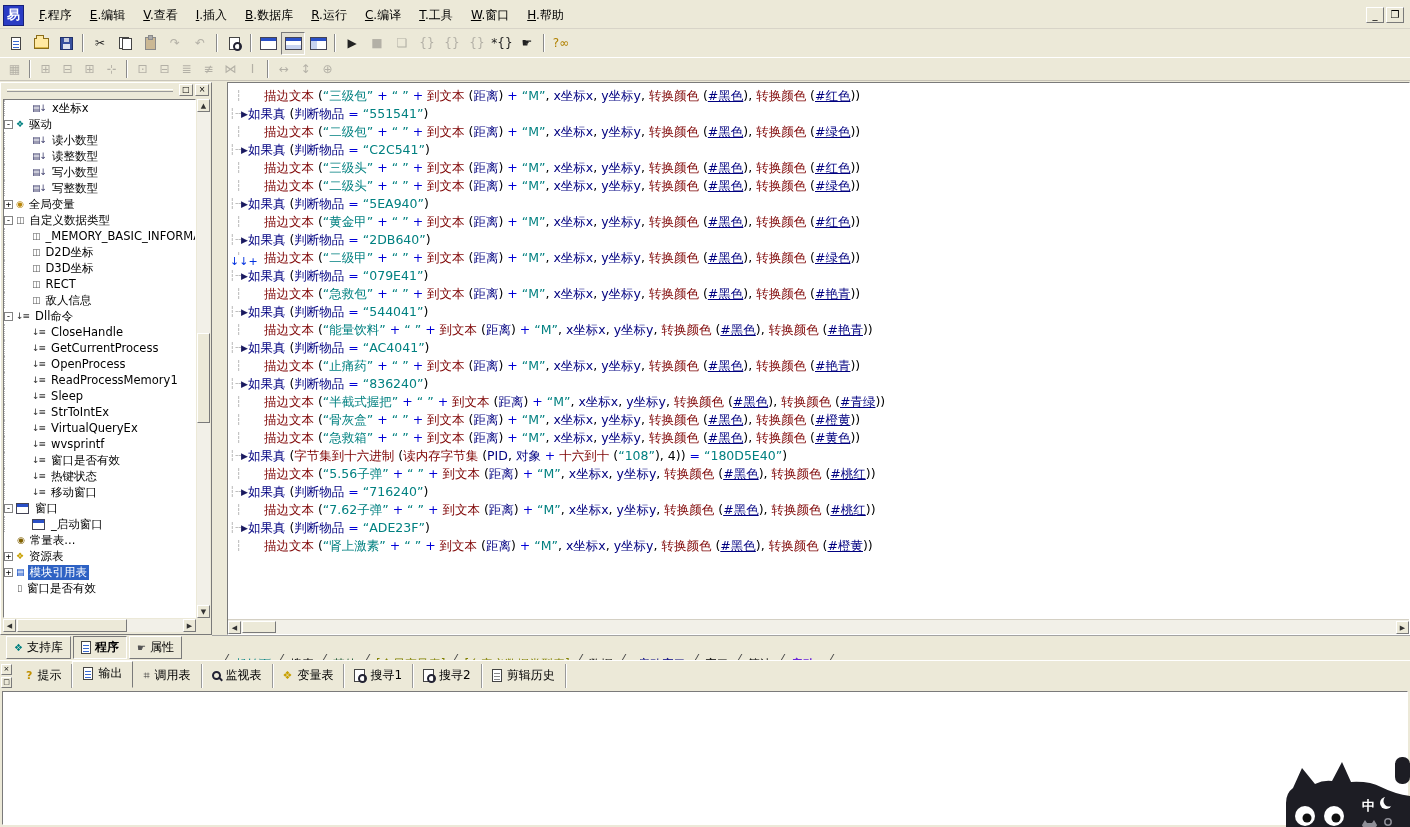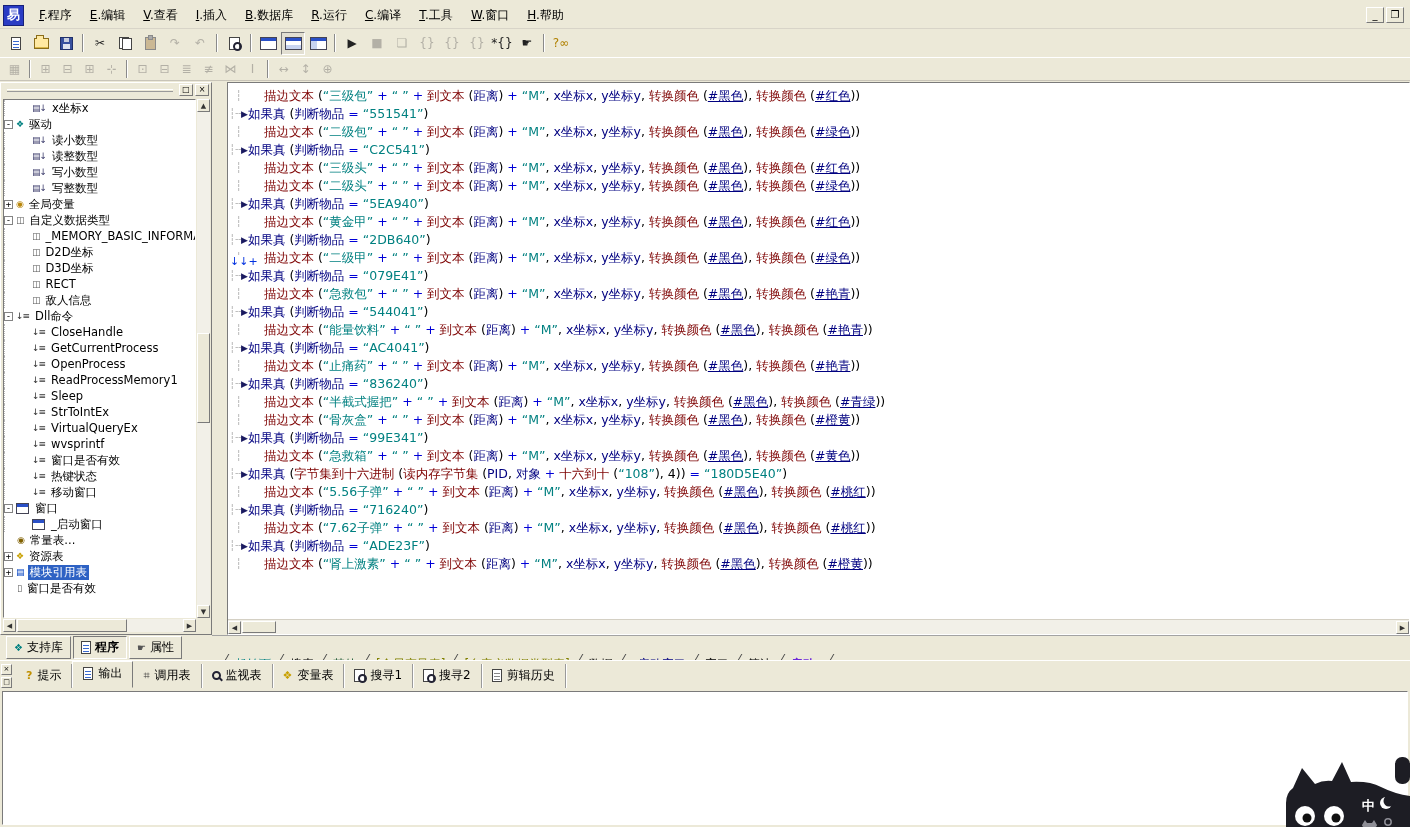--- a/index.html
+++ b/index.html
@@ -453,21 +453,20 @@
         <div class="cline"><span class="mar"><span style="color:#aaa">┆</span>&nbsp;&nbsp;</span><span class="ind2"></span><span class="fn">描边文本</span><span class="pl"> (</span><span class="str">“二级甲”</span><span class="op"> + </span><span class="str">“ ”</span><span class="op"> + </span><span class="fn">到文本</span><span class="pl"> (</span><span class="var">距离</span><span class="pl">)</span><span class="op"> + </span><span class="str"> “M”</span><span class="pl">, </span><span class="var">x坐标x</span><span class="pl">, </span><span class="var">y坐标y</span><span class="pl">, </span><span class="fn">转换颜色</span><span class="pl"> (</span><span class="cst">#黑色</span><span class="pl">), </span><span class="fn">转换颜色</span><span class="pl"> (</span><span class="cst">#绿色</span><span class="pl">))</span></div>
         <div class="cline"><span class="mar"><span style="color:#aaa">┆╌</span><span class="arr">▶</span></span><span class="kw">如果真</span><span class="pl"> (</span><span class="var">判断物品</span><span class="op"> = </span><span class="str"> “079E41”</span><span class="pl">)</span></div>
         <div class="cline"><span class="mar"><span style="color:#aaa">┆</span>&nbsp;&nbsp;</span><span class="ind2"></span><span class="fn">描边文本</span><span class="pl"> (</span><span class="str">“急救包”</span><span class="op"> + </span><span class="str">“ ”</span><span class="op"> + </span><span class="fn">到文本</span><span class="pl"> (</span><span class="var">距离</span><span class="pl">)</span><span class="op"> + </span><span class="str"> “M”</span><span class="pl">, </span><span class="var">x坐标x</span><span class="pl">, </span><span class="var">y坐标y</span><span class="pl">, </span><span class="fn">转换颜色</span><span class="pl"> (</span><span class="cst">#黑色</span><span class="pl">), </span><span class="fn">转换颜色</span><span class="pl"> (</span><span class="cst">#艳青</span><span class="pl">))</span></div>
         <div class="cline"><span class="mar"><span style="color:#aaa">┆╌</span><span class="arr">▶</span></span><span class="kw">如果真</span><span class="pl"> (</span><span class="var">判断物品</span><span class="op"> = </span><span class="str"> “544041”</span><span class="pl">)</span></div>
         <div class="cline"><span class="mar"><span style="color:#aaa">┆</span>&nbsp;&nbsp;</span><span class="ind2"></span><span class="fn">描边文本</span><span class="pl"> (</span><span class="str">“能量饮料”</span><span class="op"> + </span><span class="str">“ ”</span><span class="op"> + </span><span class="fn">到文本</span><span class="pl"> (</span><span class="var">距离</span><span class="pl">)</span><span class="op"> + </span><span class="str"> “M”</span><span class="pl">, </span><span class="var">x坐标x</span><span class="pl">, </span><span class="var">y坐标y</span><span class="pl">, </span><span class="fn">转换颜色</span><span class="pl"> (</span><span class="cst">#黑色</span><span class="pl">), </span><span class="fn">转换颜色</span><span class="pl"> (</span><span class="cst">#艳青</span><span class="pl">))</span></div>
         <div class="cline"><span class="mar"><span style="color:#aaa">┆╌</span><span class="arr">▶</span></span><span class="kw">如果真</span><span class="pl"> (</span><span class="var">判断物品</span><span class="op"> = </span><span class="str"> “AC4041”</span><span class="pl">)</span></div>
         <div class="cline"><span class="mar"><span style="color:#aaa">┆</span>&nbsp;&nbsp;</span><span class="ind2"></span><span class="fn">描边文本</span><span class="pl"> (</span><span class="str">“止痛药”</span><span class="op"> + </span><span class="str">“ ”</span><span class="op"> + </span><span class="fn">到文本</span><span class="pl"> (</span><span class="var">距离</span><span class="pl">)</span><span class="op"> + </span><span class="str"> “M”</span><span class="pl">, </span><span class="var">x坐标x</span><span class="pl">, </span><span class="var">y坐标y</span><span class="pl">, </span><span class="fn">转换颜色</span><span class="pl"> (</span><span class="cst">#黑色</span><span class="pl">), </span><span class="fn">转换颜色</span><span class="pl"> (</span><span class="cst">#艳青</span><span class="pl">))</span></div>
         <div class="cline"><span class="mar"><span style="color:#aaa">┆╌</span><span class="arr">▶</span></span><span class="kw">如果真</span><span class="pl"> (</span><span class="var">判断物品</span><span class="op"> = </span><span class="str"> “836240”</span><span class="pl">)</span></div>
         <div class="cline"><span class="mar"><span style="color:#aaa">┆</span>&nbsp;&nbsp;</span><span class="ind2"></span><span class="fn">描边文本</span><span class="pl"> (</span><span class="str">“半截式握把”</span><span class="op"> + </span><span class="str">“ ”</span><span class="op"> + </span><span class="fn">到文本</span><span class="pl"> (</span><span class="var">距离</span><span class="pl">)</span><span class="op"> + </span><span class="str"> “M”</span><span class="pl">, </span><span class="var">x坐标x</span><span class="pl">, </span><span class="var">y坐标y</span><span class="pl">, </span><span class="fn">转换颜色</span><span class="pl"> (</span><span class="cst">#黑色</span><span class="pl">), </span><span class="fn">转换颜色</span><span class="pl"> (</span><span class="cst">#青绿</span><span class="pl">))</span></div>
         <div class="cline"><span class="mar"><span style="color:#aaa">┆</span>&nbsp;&nbsp;</span><span class="ind2"></span><span class="fn">描边文本</span><span class="pl"> (</span><span class="str">“骨灰盒”</span><span class="op"> + </span><span class="str">“ ”</span><span class="op"> + </span><span class="fn">到文本</span><span class="pl"> (</span><span class="var">距离</span><span class="pl">)</span><span class="op"> + </span><span class="str"> “M”</span><span class="pl">, </span><span class="var">x坐标x</span><span class="pl">, </span><span class="var">y坐标y</span><span class="pl">, </span><span class="fn">转换颜色</span><span class="pl"> (</span><span class="cst">#黑色</span><span class="pl">), </span><span class="fn">转换颜色</span><span class="pl"> (</span><span class="cst">#橙黄</span><span class="pl">))</span></div>
-        <div class="cline"><span class="mar"><span style="color:#aaa">┆╌</span><span class="arr">▶</span></span><span class="kw">如果真</span><span class="pl"> (</span><span class="var">判断物品</span><span class="op"> = </span><span class="str"> “99E341”</span><span class="pl">)</span></div>
         <div class="cline"><span class="mar"><span style="color:#aaa">┆</span>&nbsp;&nbsp;</span><span class="ind2"></span><span class="fn">描边文本</span><span class="pl"> (</span><span class="str">“急救箱”</span><span class="op"> + </span><span class="str">“ ”</span><span class="op"> + </span><span class="fn">到文本</span><span class="pl"> (</span><span class="var">距离</span><span class="pl">)</span><span class="op"> + </span><span class="str"> “M”</span><span class="pl">, </span><span class="var">x坐标x</span><span class="pl">, </span><span class="var">y坐标y</span><span class="pl">, </span><span class="fn">转换颜色</span><span class="pl"> (</span><span class="cst">#黑色</span><span class="pl">), </span><span class="fn">转换颜色</span><span class="pl"> (</span><span class="cst">#黄色</span><span class="pl">))</span></div>
         <div class="cline"><span class="mar"><span style="color:#aaa">┆╌</span><span class="arr">▶</span></span><span class="kw">如果真</span><span class="pl"> (</span><span class="fn">字节集到十六进制</span><span class="pl"> (</span><span class="fn">读内存字节集</span><span class="pl"> (</span><span class="var">PID</span><span class="pl">, </span><span class="var">对象</span><span class="op"> + </span><span class="fn">十六到十</span><span class="pl"> (</span><span class="str">“108”</span><span class="pl">), </span><span class="num">4</span><span class="pl">))</span><span class="op"> = </span><span class="str"> “180D5E40”</span><span class="pl">)</span></div>
         <div class="cline"><span class="mar"><span style="color:#aaa">┆</span>&nbsp;&nbsp;</span><span class="ind2"></span><span class="fn">描边文本</span><span class="pl"> (</span><span class="str">“5.56子弹”</span><span class="op"> + </span><span class="str">“ ”</span><span class="op"> + </span><span class="fn">到文本</span><span class="pl"> (</span><span class="var">距离</span><span class="pl">)</span><span class="op"> + </span><span class="str"> “M”</span><span class="pl">, </span><span class="var">x坐标x</span><span class="pl">, </span><span class="var">y坐标y</span><span class="pl">, </span><span class="fn">转换颜色</span><span class="pl"> (</span><span class="cst">#黑色</span><span class="pl">), </span><span class="fn">转换颜色</span><span class="pl"> (</span><span class="cst">#桃红</span><span class="pl">))</span></div>
         <div class="cline"><span class="mar"><span style="color:#aaa">┆╌</span><span class="arr">▶</span></span><span class="kw">如果真</span><span class="pl"> (</span><span class="var">判断物品</span><span class="op"> = </span><span class="str"> “716240”</span><span class="pl">)</span></div>
         <div class="cline"><span class="mar"><span style="color:#aaa">┆</span>&nbsp;&nbsp;</span><span class="ind2"></span><span class="fn">描边文本</span><span class="pl"> (</span><span class="str">“7.62子弹”</span><span class="op"> + </span><span class="str">“ ”</span><span class="op"> + </span><span class="fn">到文本</span><span class="pl"> (</span><span class="var">距离</span><span class="pl">)</span><span class="op"> + </span><span class="str"> “M”</span><span class="pl">, </span><span class="var">x坐标x</span><span class="pl">, </span><span class="var">y坐标y</span><span class="pl">, </span><span class="fn">转换颜色</span><span class="pl"> (</span><span class="cst">#黑色</span><span class="pl">), </span><span class="fn">转换颜色</span><span class="pl"> (</span><span class="cst">#桃红</span><span class="pl">))</span></div>
         <div class="cline"><span class="mar"><span style="color:#aaa">┆╌</span><span class="arr">▶</span></span><span class="kw">如果真</span><span class="pl"> (</span><span class="var">判断物品</span><span class="op"> = </span><span class="str"> “ADE23F”</span><span class="pl">)</span></div>
         <div class="cline"><span class="mar"><span style="color:#aaa">┆</span>&nbsp;&nbsp;</span><span class="ind2"></span><span class="fn">描边文本</span><span class="pl"> (</span><span class="str">“肾上激素”</span><span class="op"> + </span><span class="str">“ ”</span><span class="op"> + </span><span class="fn">到文本</span><span class="pl"> (</span><span class="var">距离</span><span class="pl">)</span><span class="op"> + </span><span class="str"> “M”</span><span class="pl">, </span><span class="var">x坐标x</span><span class="pl">, </span><span class="var">y坐标y</span><span class="pl">, </span><span class="fn">转换颜色</span><span class="pl"> (</span><span class="cst">#黑色</span><span class="pl">), </span><span class="fn">转换颜色</span><span class="pl"> (</span><span class="cst">#橙黄</span><span class="pl">))</span></div>
       </div>
     <div id="margin-marker">↓↓+</div>
     <div id="ed-hscroll">

